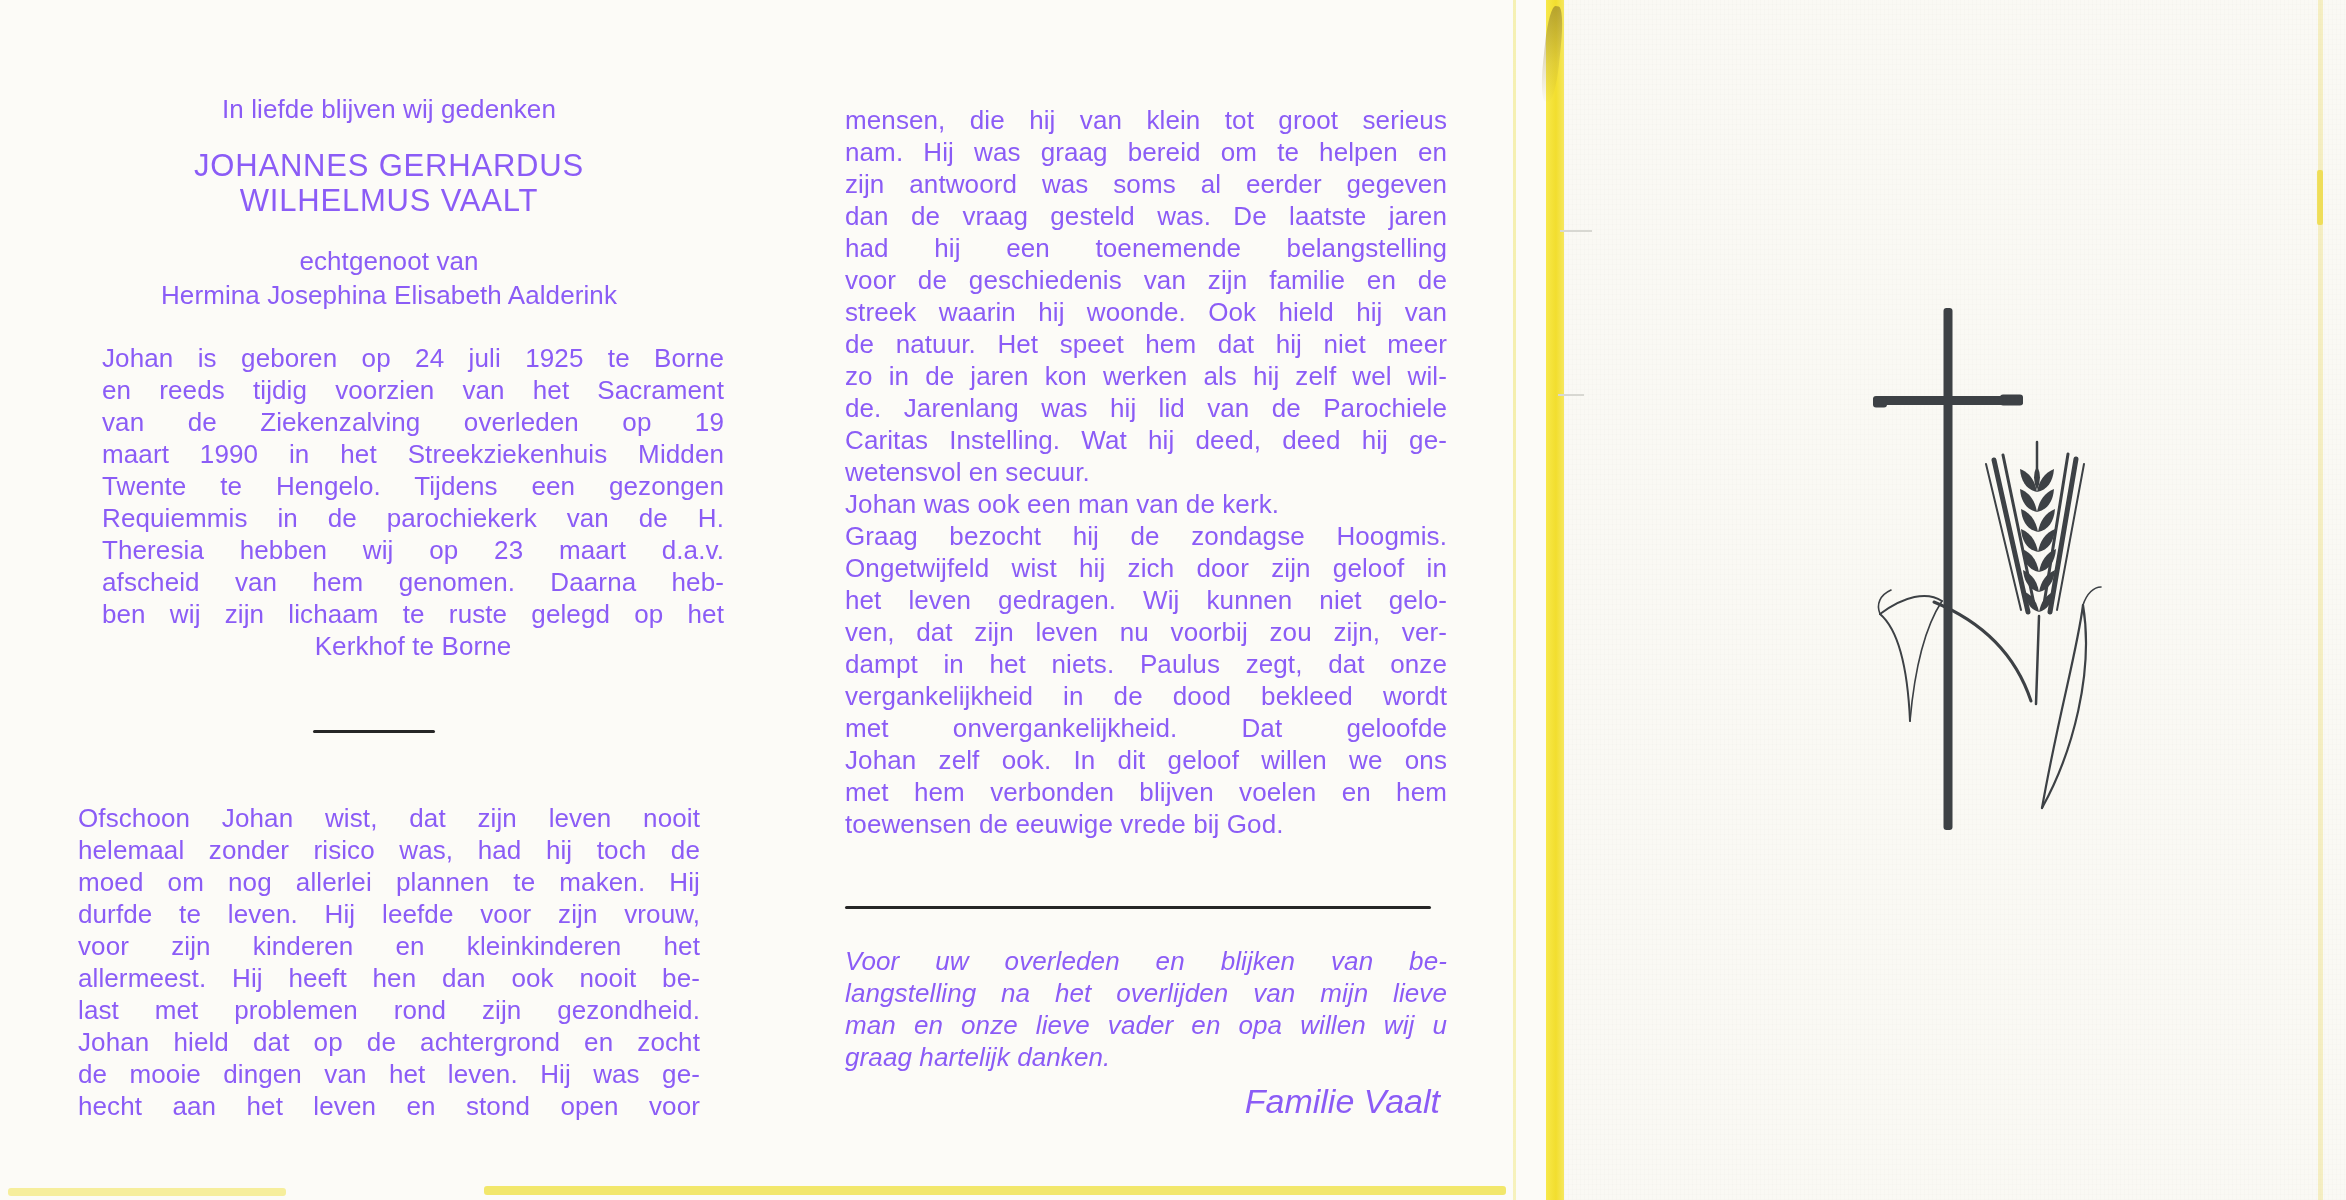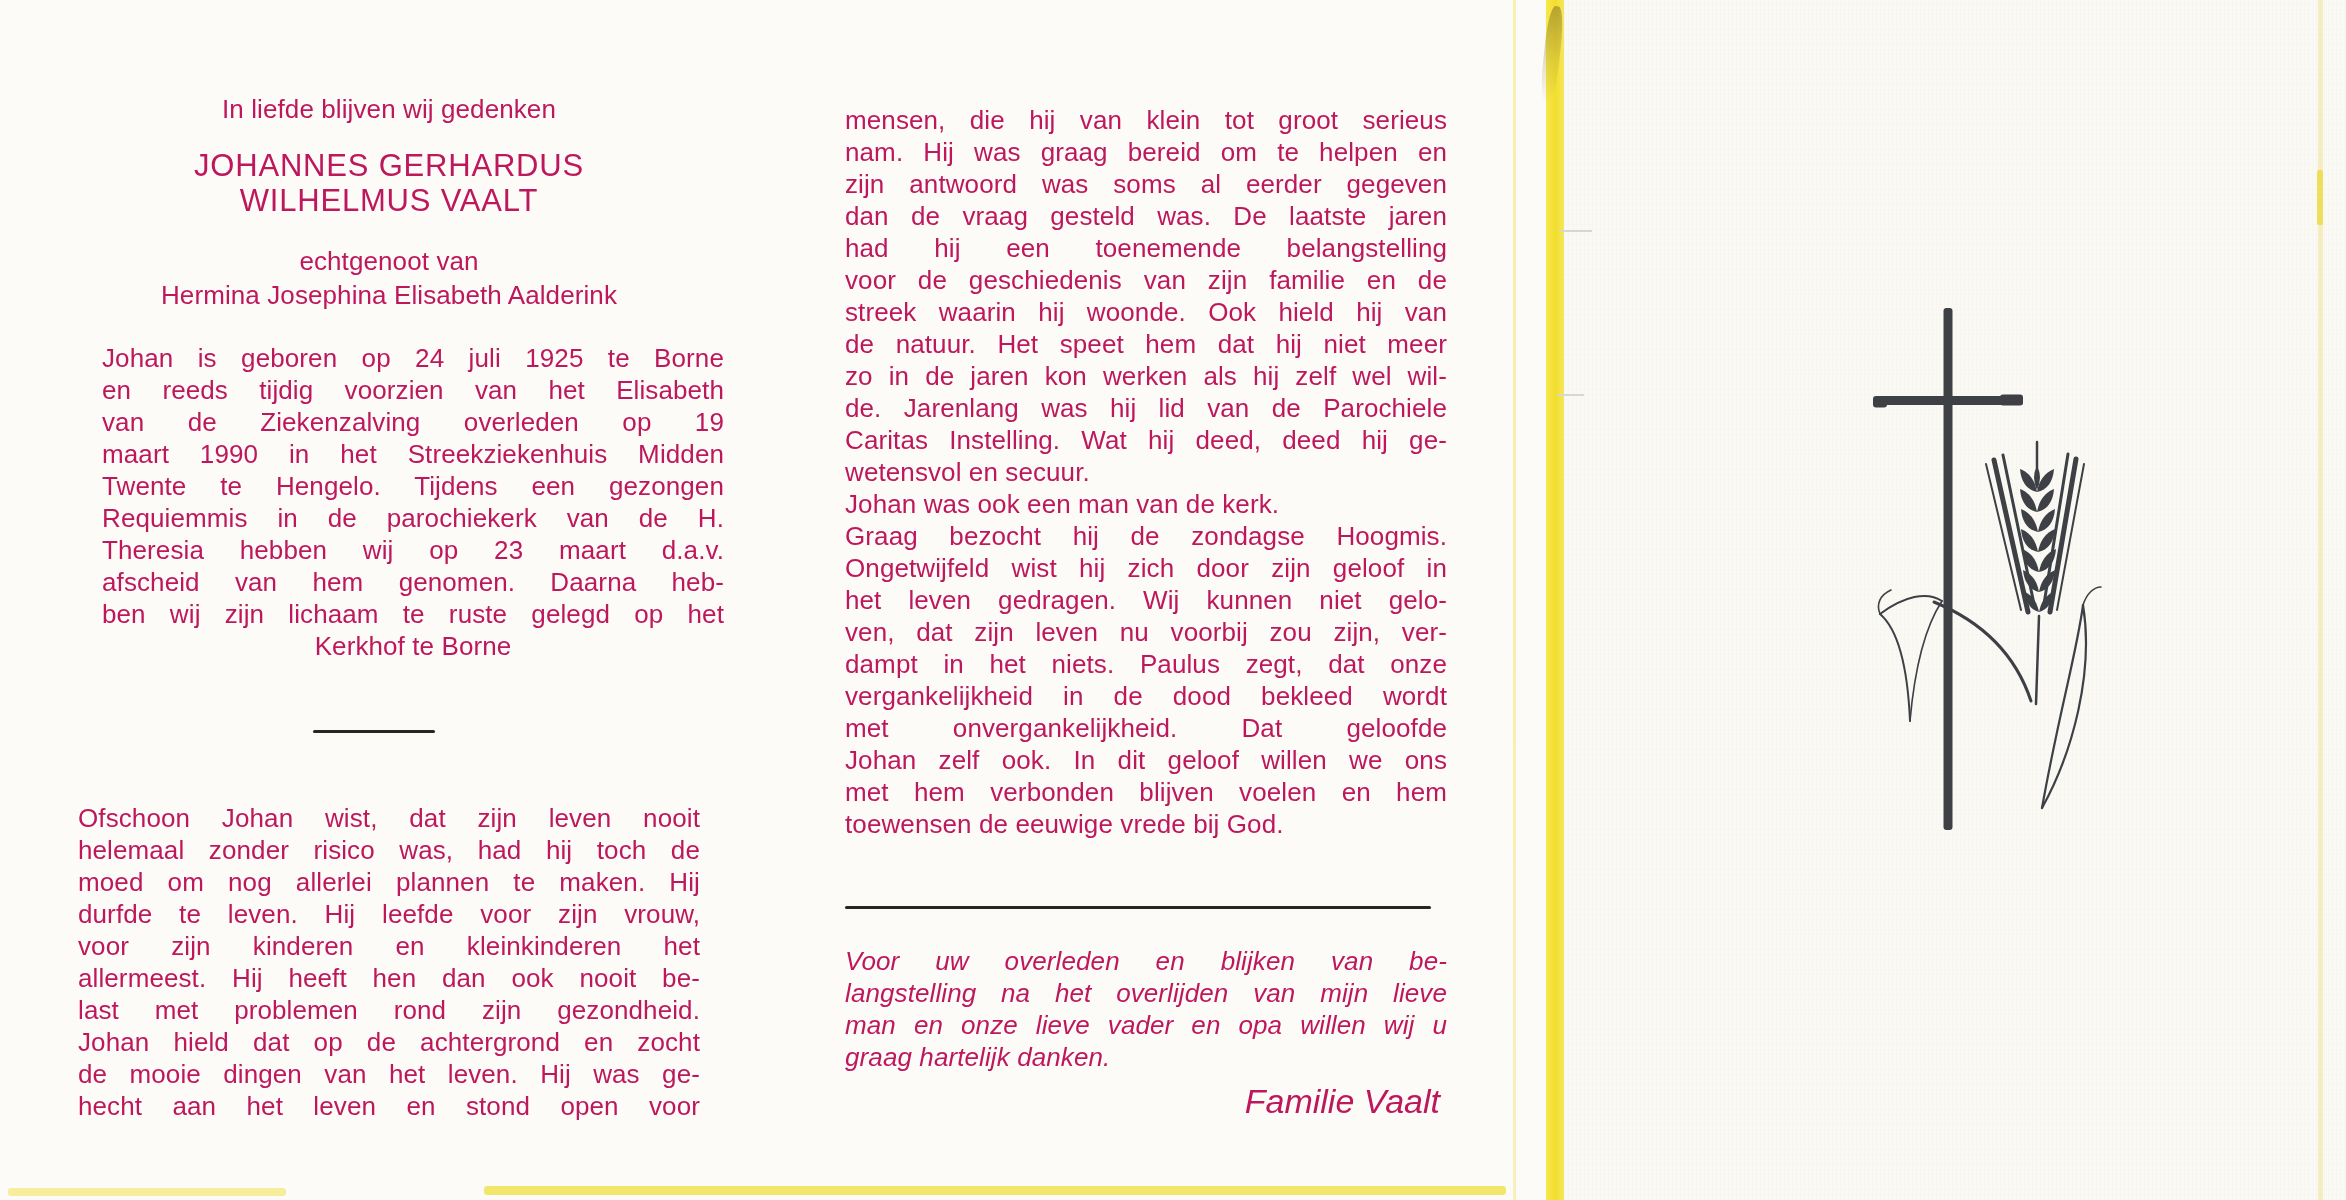--- a/index.html
+++ b/index.html
@@ -1,20 +1,20 @@
 <!DOCTYPE html>
 <html><head>
 <meta charset="utf-8">
 <style>
   html,body{margin:0;padding:0;background:#e9e9e6;}
   #canvas{
     position:relative;width:2346px;height:1200px;overflow:hidden;
     background:#fcfbf7;
     font-family:"Liberation Sans","DejaVu Sans",sans-serif;
-    color:#be185d;
+    color:#8b5cf6;
   }
   
   .page-left{position:absolute;left:0;top:0;width:1546px;height:1200px;background:#fcfbf7;}
   .page-right{
     position:absolute;left:1564px;top:0;width:782px;height:1200px;background:#faf9f4;
     background-image:repeating-linear-gradient(90deg,rgba(120,120,110,0.018) 0 1px,transparent 1px 4px),
                      repeating-linear-gradient(0deg,rgba(120,120,110,0.014) 0 1px,transparent 1px 5px);
   }
   
   .fold-line-thin{position:absolute;left:1513px;top:0;width:3px;height:1200px;
@@ -83,21 +83,21 @@
   <div class="abs col-left name-block">
     <div>JOHANNES GERHARDUS</div>
     <div>WILHELMUS VAALT</div>
   </div>
 
   <div class="abs col-left relation body-text">echtgenoot van</div>
   <div class="abs col-left spouse body-text">Hermina Josephina Elisabeth Aalderink</div>
 
   <div class="abs col-left para1 body-text">
       <div class="tline line-j">Johan is geboren op 24 juli 1925 te Borne</div>
-      <div class="tline line-j">en reeds tijdig voorzien van het Elisabeth</div>
+      <div class="tline line-j">en reeds tijdig voorzien van het Sacrament</div>
       <div class="tline line-j">van de Ziekenzalving overleden op 19</div>
       <div class="tline line-j">maart 1990 in het Streekziekenhuis Midden</div>
       <div class="tline line-j">Twente te Hengelo. Tijdens een gezongen</div>
       <div class="tline line-j">Requiemmis in de parochiekerk van de H.</div>
       <div class="tline line-j">Theresia hebben wij op 23 maart d.a.v.</div>
       <div class="tline line-j">afscheid van hem genomen. Daarna heb-</div>
       <div class="tline line-j">ben wij zijn lichaam te ruste gelegd op het</div>
       <div class="tline line-c">Kerkhof te Borne</div>
     </div>
 

